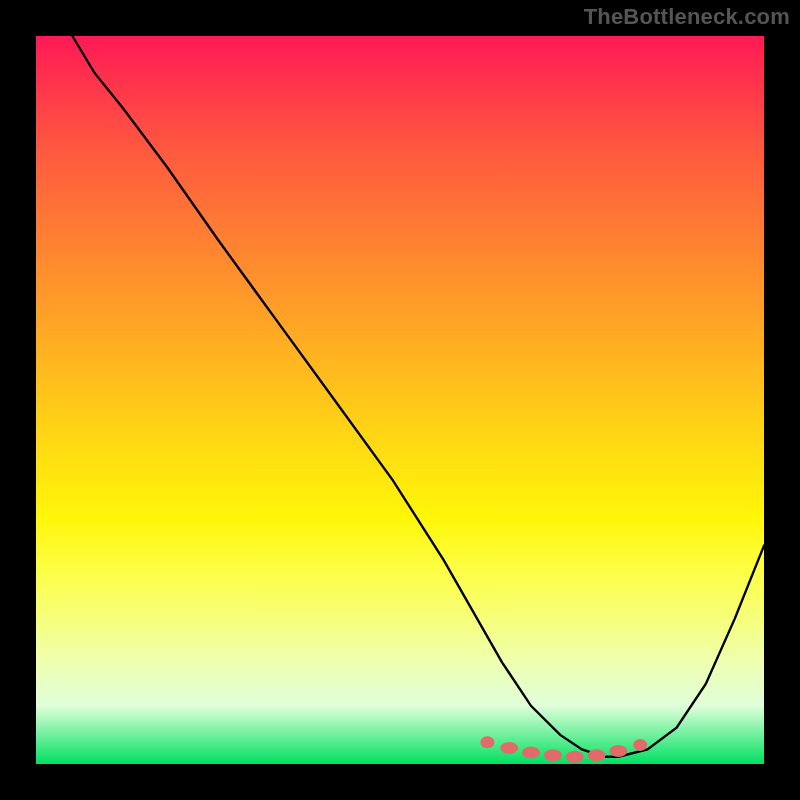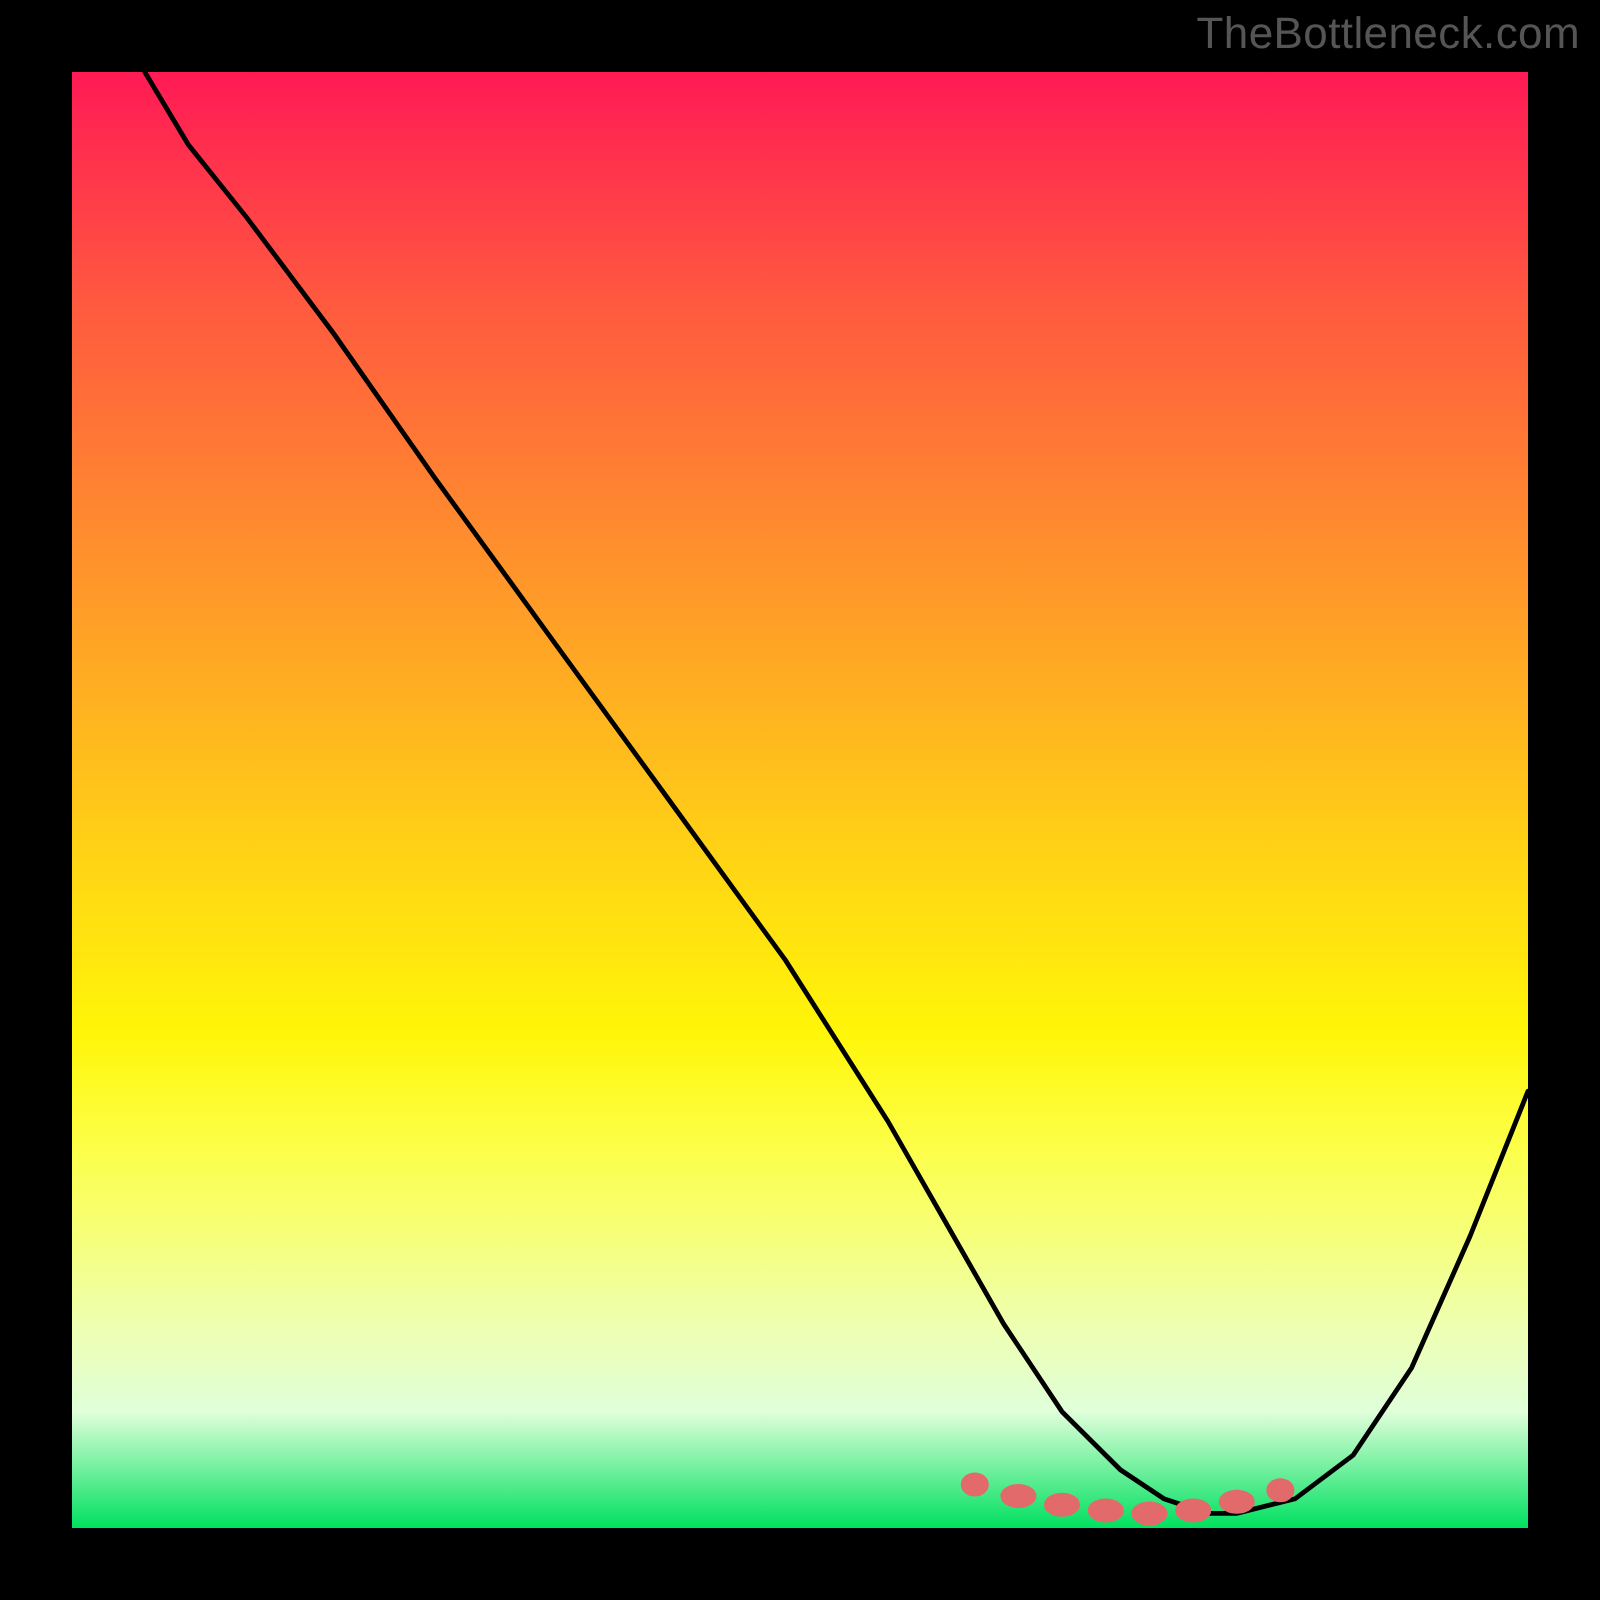--- a/index.html
+++ b/index.html
@@ -16,21 +16,21 @@
     width: 800px;
     height: 800px;
     background: #000;
   }
   .attribution {
     position: absolute;
     top: 4px;
     right: 10px;
     color: #555;
     font-size: 22px;
-    font-weight: 400;
+    font-weight: 700;
     letter-spacing: 0.2px;
     text-align: center;
   }
   .plot-area {
     position: absolute;
     left: 36px;
     top: 36px;
     width: 728px;
     height: 728px;
     background: linear-gradient(to bottom,

